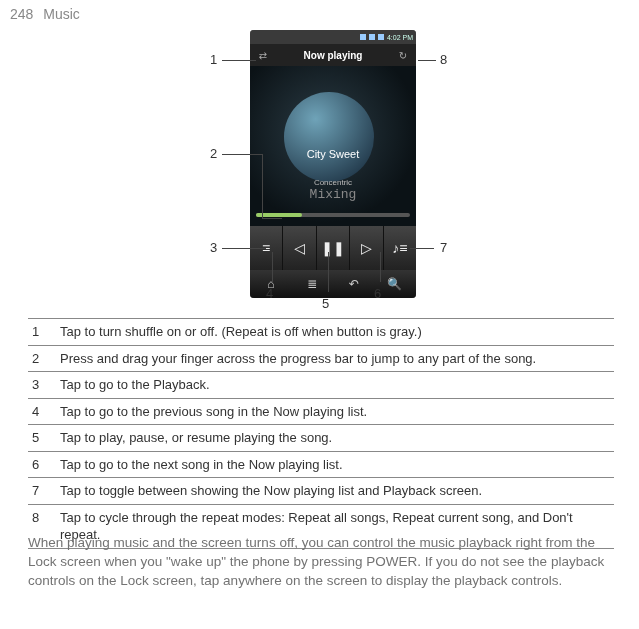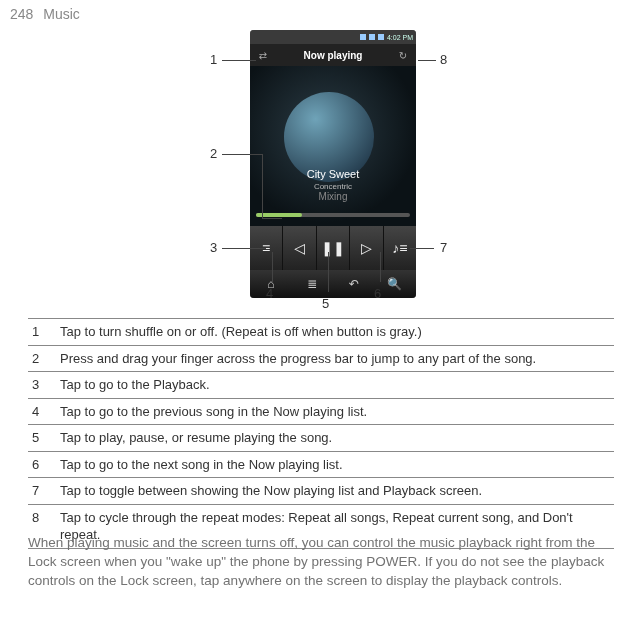--- a/index.html
+++ b/index.html
@@ -75,22 +75,22 @@
   .art-zone .sphere {
     position:absolute; left:34px; top:26px; width:90px; height:90px;
     border-radius:50%;
     background: radial-gradient(circle at 35% 30%, #6fa3b8, #123);
   }
   .track-area {
     position:absolute; bottom:24px; left:0; right:0;
     text-align:center;
   }
   .track-title { color:#fff; font-size:11px; font-weight:normal; }
-  .track-sub { color:#bbb; font-size:8px; margin-top:2px; }
-  .track-sub2 { color:#888; font-size:10px; }
+  .track-sub { color:#bbb; font-size:8px; margin-top:18px; }
+  .track-sub2 { color:#888; font-size:13px;font-family:Liberation Mono, monospace; }
   .prog-row {
     position:absolute; bottom:4px; left:6px; right:6px; height:14px;
     display:flex; align-items:center; gap:4px;
   }
   .prog-bar { flex:1; height:4px; background:#555; position:relative; border-radius:2px; }
   .prog-fill { position:absolute; left:0; top:0; bottom:0; width:30%; background:#9c6; border-radius:2px; }
   .ctrl-row {
     height: 44px;
     background: linear-gradient(#444,#222);
     display:flex;

